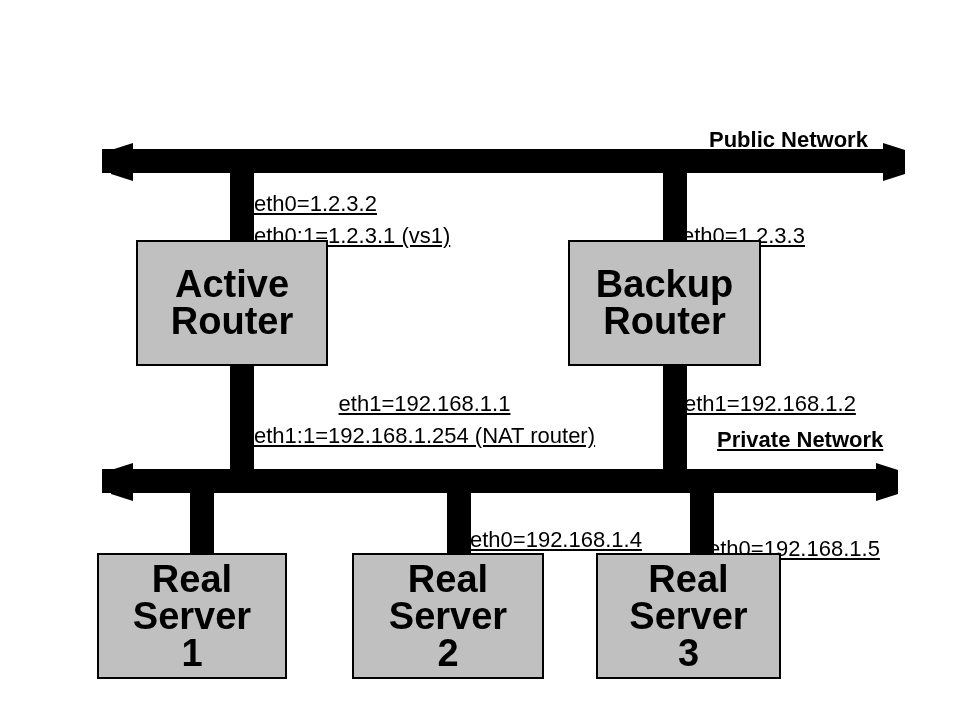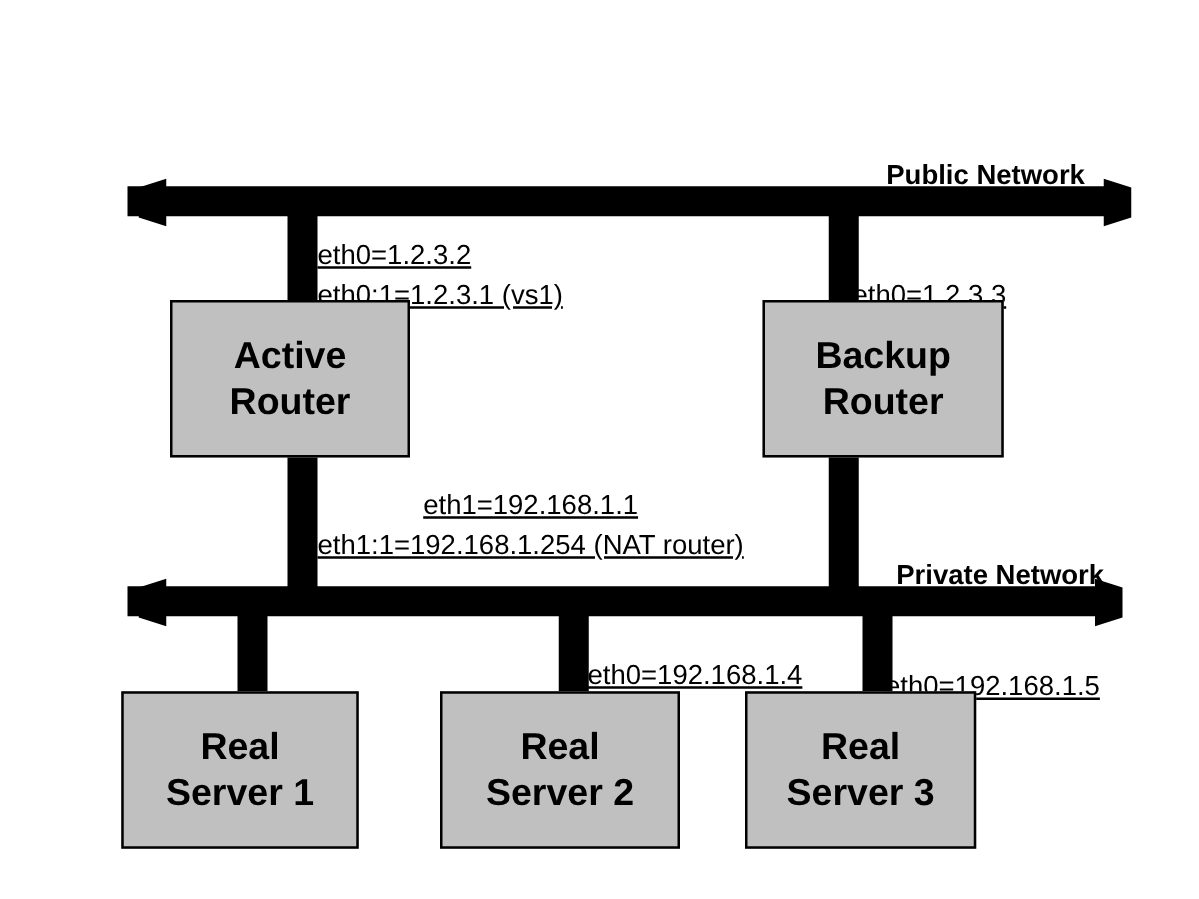--- a/index.html
+++ b/index.html
@@ -28,21 +28,21 @@
     border-bottom: 7px solid transparent;
   }
   .arrow-left  { border-right: 22px solid var(--line); }
   .arrow-right { border-left: 22px solid var(--line); }
   .node {
     position: absolute;
     background: var(--box-fill);
     border: 2px solid var(--box-border);
     display: flex; align-items: center; justify-content: center;
     text-align: center;
-    font-weight: bold; font-size: 30px; line-height: 37px;
+    font-weight: bold; font-size: 38px; line-height: 37px;
     white-space: pre-line;
   }
   .iface {
     position: absolute;
     font-size: 22px; line-height: 32px;
     white-space: pre-line;
     text-decoration: underline;
   }
   .netlabel {
     position: absolute;
@@ -65,32 +65,33 @@
   <div class="line-v" style="left:639px; top:127px; height:89px;"></div>
 
   <div class="iface" style="left:218px; top:152px;">eth0=1.2.3.2
 eth0:1=1.2.3.1 (vs1)</div>
   <div class="iface" style="left:646px; top:184px;text-align:right;">eth0=1.2.3.3</div>
 
   <div class="node" style="left:112px; top:216px; width:192px; height:126px;">
     <span>Active
 Router</span>
   </div>
-  <div class="node" style="left:544px; top:216px; width:193px; height:126px;margin-left:42px;">
+  <div class="node" style="left:544px; top:216px; width:193px; height:126px;">
     <span>Backup
 Router</span>
   </div>
 
   <div class="line-v" style="left:206px; top:342px; height:105px;"></div>
   <div class="line-v" style="left:639px; top:342px; height:105px;"></div>
 
   <div class="iface" style="left:218px; top:352px;text-align:center;">eth1=192.168.1.1
 eth1:1=192.168.1.254 (NAT router)</div>
+  <div class="iface" style="left:648px; top:352px;">eth1=192.168.1.2</div>
 
-  <div class="netlabel" style="left:681px; top:412px;">Private Network</div>
+  <div class="netlabel" style="left:681px; top:392px;text-decoration:underline;">Private Network</div>
   <div class="arrow arrow-left" style="left:63px; top:439px;"></div>
   <div class="line-h" style="left:78px; top:445px; width:776px;"></div>
   <div class="arrow arrow-right" style="left:852px; top:439px;"></div>
 
   <div class="line-v" style="left:166px; top:447px; height:82px;"></div>
   <div class="line-v" style="left:423px; top:447px; height:82px;"></div>
   <div class="line-v" style="left:666px; top:447px; height:82px;"></div>
 
   <div class="iface" style="left:434px; top:488px;">eth0=192.168.1.4</div>
   <div class="iface" style="left:672px; top:497px;">eth0=192.168.1.5</div>

